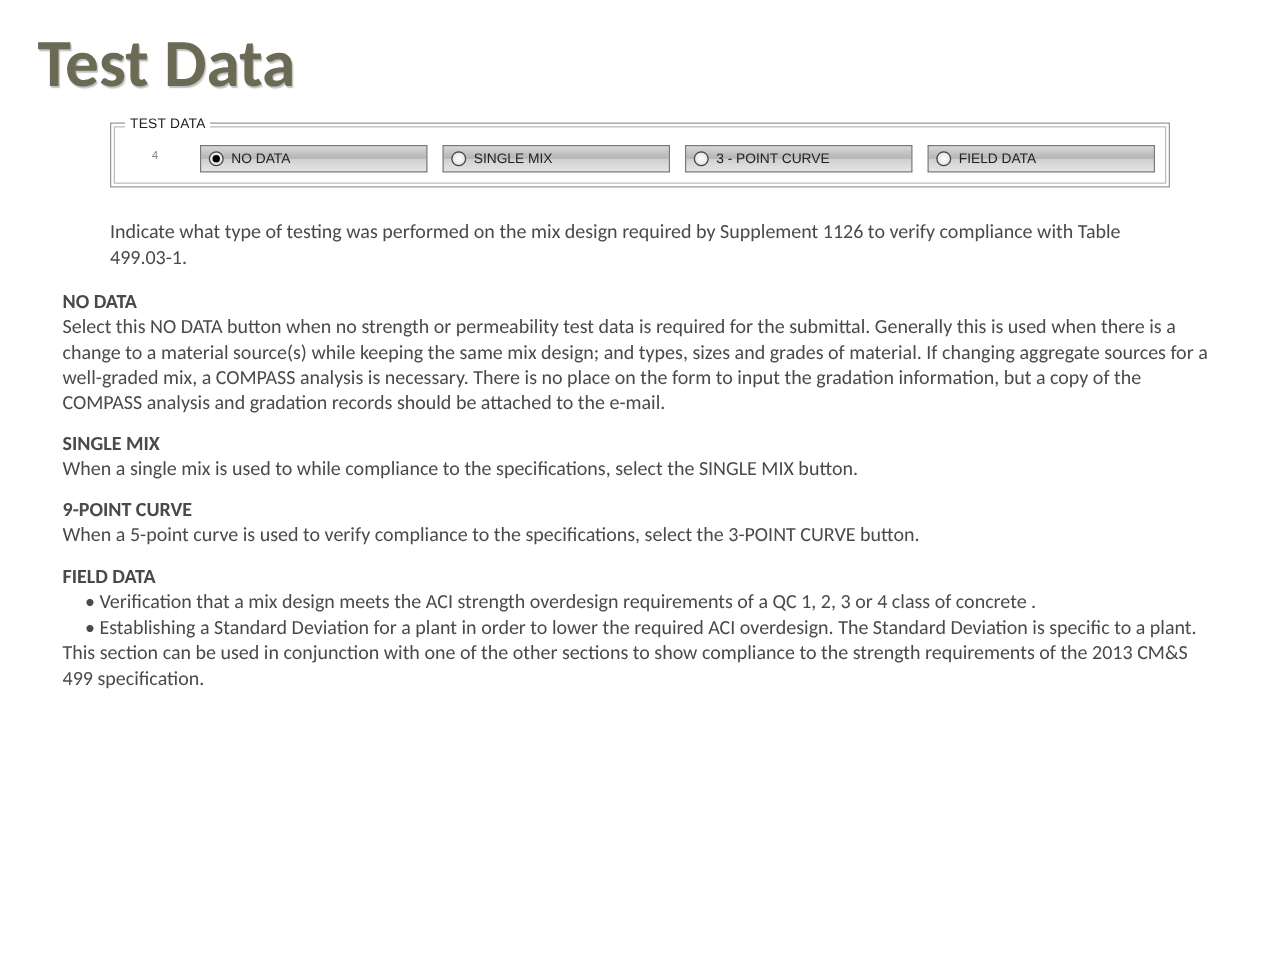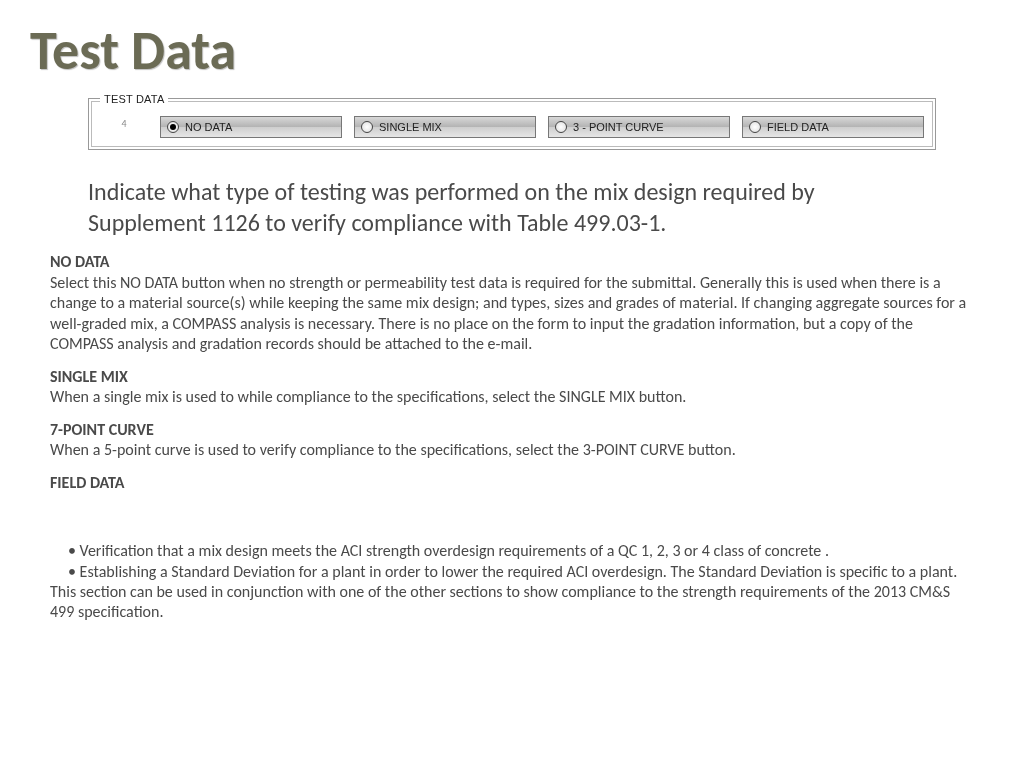--- a/index.html
+++ b/index.html
@@ -71,39 +71,38 @@
     display: flex; align-items: center; justify-content: center;
   }
   .radio.sel::after {
     content: "";
     width: 6px; height: 6px;
     border-radius: 50%;
     background: #000;
   }
   .intro {
     margin: 26px 88px 0 88px;
-    font-size: 24px;
+    font-size: 16px;
     line-height: 1.3;
     color: #4a4a4a;
   }
   .sections {
     margin: 14px 50px 0 50px;
     font-size: 16px;
     line-height: 1.28;
     color: #4a4a4a;
   }
   .sec { margin-bottom: 12px; }
   .sec-h {
     font-weight: 700;
     font-size: 16px;
   }
   ul.bul {
     list-style: none;
     padding-left: 0;
-    margin-top: 48px;
   }
   ul.bul li {
     padding-left: 32px;
     text-indent: -14px;
   }
   ul.bul li::before {
     content: "•  ";
   }
 </style>
 </head>
@@ -143,21 +142,21 @@
     <div class="sec-h">NO DATA</div>
     <div>Select this NO DATA button when no strength or permeability test data is required for the submittal.  Generally this is used when there is a change to a material source(s) while keeping the same mix design; and types, sizes and grades of material.  If changing aggregate sources for a well-graded mix, a COMPASS analysis is necessary.  There is no place on the form to input the gradation information, but a copy of the COMPASS analysis and gradation records should be attached to the e-mail.</div>
   </div>
 
   <div class="sec">
     <div class="sec-h">SINGLE MIX</div>
     <div>When a single mix is used to while compliance to the specifications, select the SINGLE MIX button.</div>
   </div>
 
   <div class="sec">
-    <div class="sec-h">7-POINT CURVE</div>
+    <div class="sec-h">9-POINT CURVE</div>
     <div>When a 5-point curve is used to verify compliance to the specifications, select the 3-POINT CURVE button.</div>
   </div>
 
   <div class="sec">
     <div class="sec-h">FIELD DATA</div>
     <ul class="bul">
       <li>Verification that a mix design meets the ACI strength overdesign requirements of a QC 1, 2, 3 or 4 class of concrete .</li>
       <li>Establishing a Standard Deviation for a plant in order to lower the required ACI overdesign.  The Standard Deviation is specific to a plant.</li>
     </ul>
     <div>This section can be used in conjunction with one of the other sections to show compliance to the strength requirements of the 2013 CM&amp;S 499 specification.</div>

